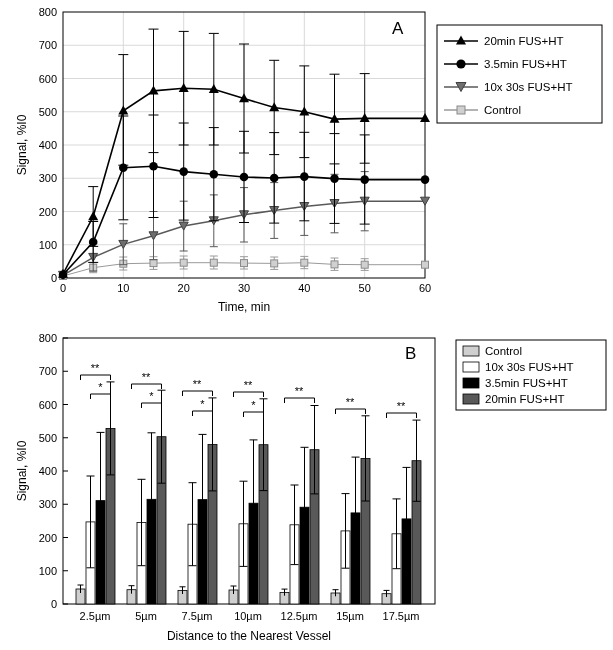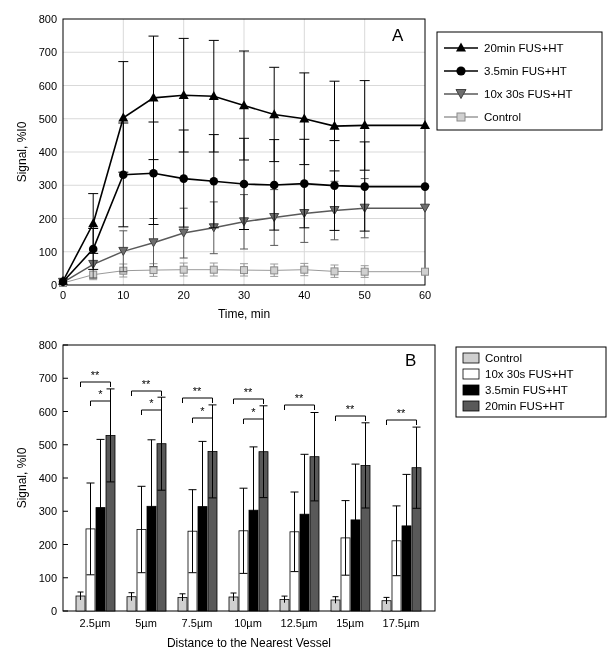--- a/index.html
+++ b/index.html
@@ -13,21 +13,20 @@
     font-family: "Liberation Sans", sans-serif;
     color: #000;
     position: relative;
     overflow: hidden;
   }
   .figure {
     position: absolute;
     left: 0; top: 0;
     width: 613px;
     height: 570px;
-    margin-top: 7px;
   }
   
   #panelA {
     position: absolute;
     left: 0; top: 0;
     width: 613px;
     height: 322px;
   }
   #panelB {
     position: absolute;

